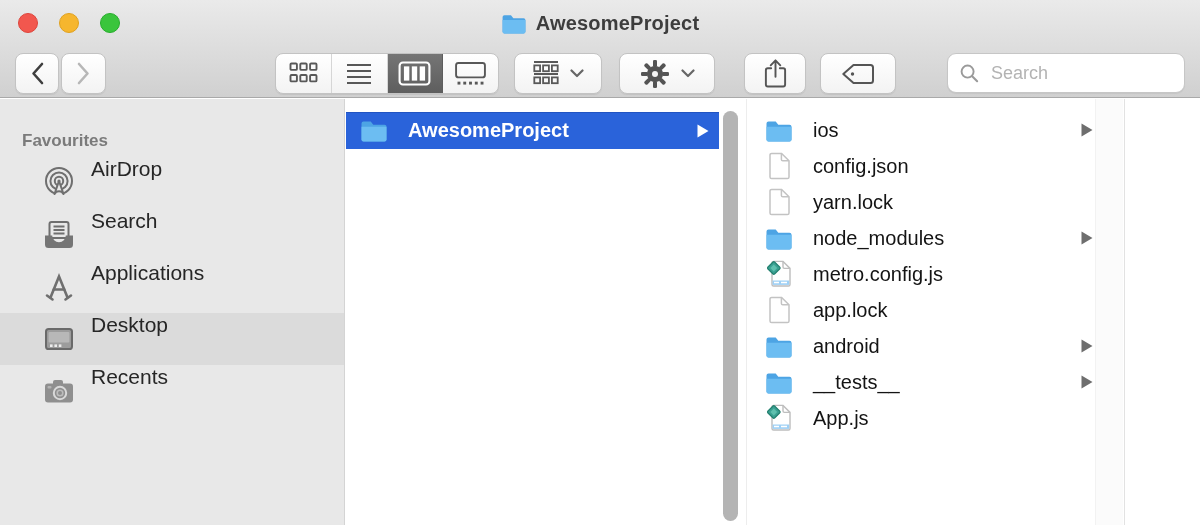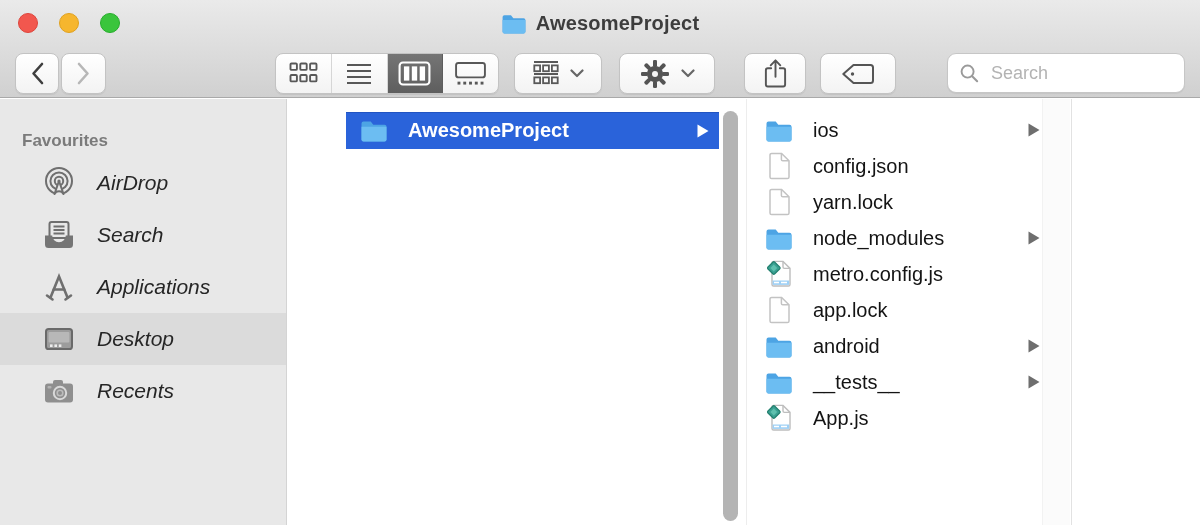--- a/index.html
+++ b/index.html
@@ -50,31 +50,31 @@
     background:#ffffff;border:1px solid #c6c6c6;box-shadow:0 1px 1px rgba(0,0,0,.06);
     display:flex;align-items:center;padding:0 11px;gap:9px;box-sizing:border-box;
   }
   .searchfield input{
     border:none;outline:none;background:transparent;flex:1;min-width:0;
     font-family:inherit;font-size:18px;color:#444;
   }
   .searchfield input::placeholder{color:#b3b3b3;}
   
   .sidebar{
-    position:absolute;left:0;top:99px;width:287px;bottom:0;
+    position:absolute;left:0;top:99px;width:345px;bottom:0;
     background:#e8e8e8;border-right:1px solid #d4d4d4;box-sizing:border-box;
   }
   .side-header{margin:32px 0 6px 22px;font-size:17px;font-weight:600;color:#7b7b7b;}
-  .side-item{display:flex;align-items:center;height:52px;padding-left:42px;gap:21px;cursor:default;font-style:italic;}
+  .side-item{display:flex;height:52px;padding-left:42px;gap:15px;cursor:default;}
   .side-item.selected{background:#dbdbdb;}
   .side-icon{width:34px;display:flex;align-items:center;justify-content:center;flex:none;}
   .side-label{font-size:21px;color:#262626;}
   
   .col1{position:absolute;left:346px;top:99px;width:401px;bottom:0;background:#fff;box-sizing:border-box;border-right:1px solid #ededed;}
-  .col2{position:absolute;left:748px;top:99px;width:324px;bottom:0;background:#fff;box-sizing:border-box;border-right:1px solid #e2e2e2;}
+  .col2{position:absolute;left:748px;top:99px;width:377px;bottom:0;background:#fff;box-sizing:border-box;border-right:1px solid #e2e2e2;}
   .col2-track{position:absolute;right:1px;top:0;bottom:0;width:27px;background:#fbfbfb;border-left:1px solid #f2f2f2;}
   .col3{position:absolute;left:1159px;top:99px;right:0;bottom:0;background:#fff;}
   .file-list{padding-top:13px;position:relative;}
   .file-row{position:relative;display:flex;align-items:center;height:36px;gap:0;}
   .col1 .file-row{height:37px;margin-right:27px;padding-left:13px;}
   .col2 .file-row{padding-left:16px;}
   .file-icon{width:30px;display:flex;align-items:center;justify-content:center;flex:none;margin-right:19px;}
   .file-name{font-size:20px;color:#141414;white-space:nowrap;}
   .file-row.selected{background:#2a63da;box-shadow:inset 0 1px 0 #2154c2;}
   .file-row.selected .file-name{color:#ffffff;font-weight:700;}

